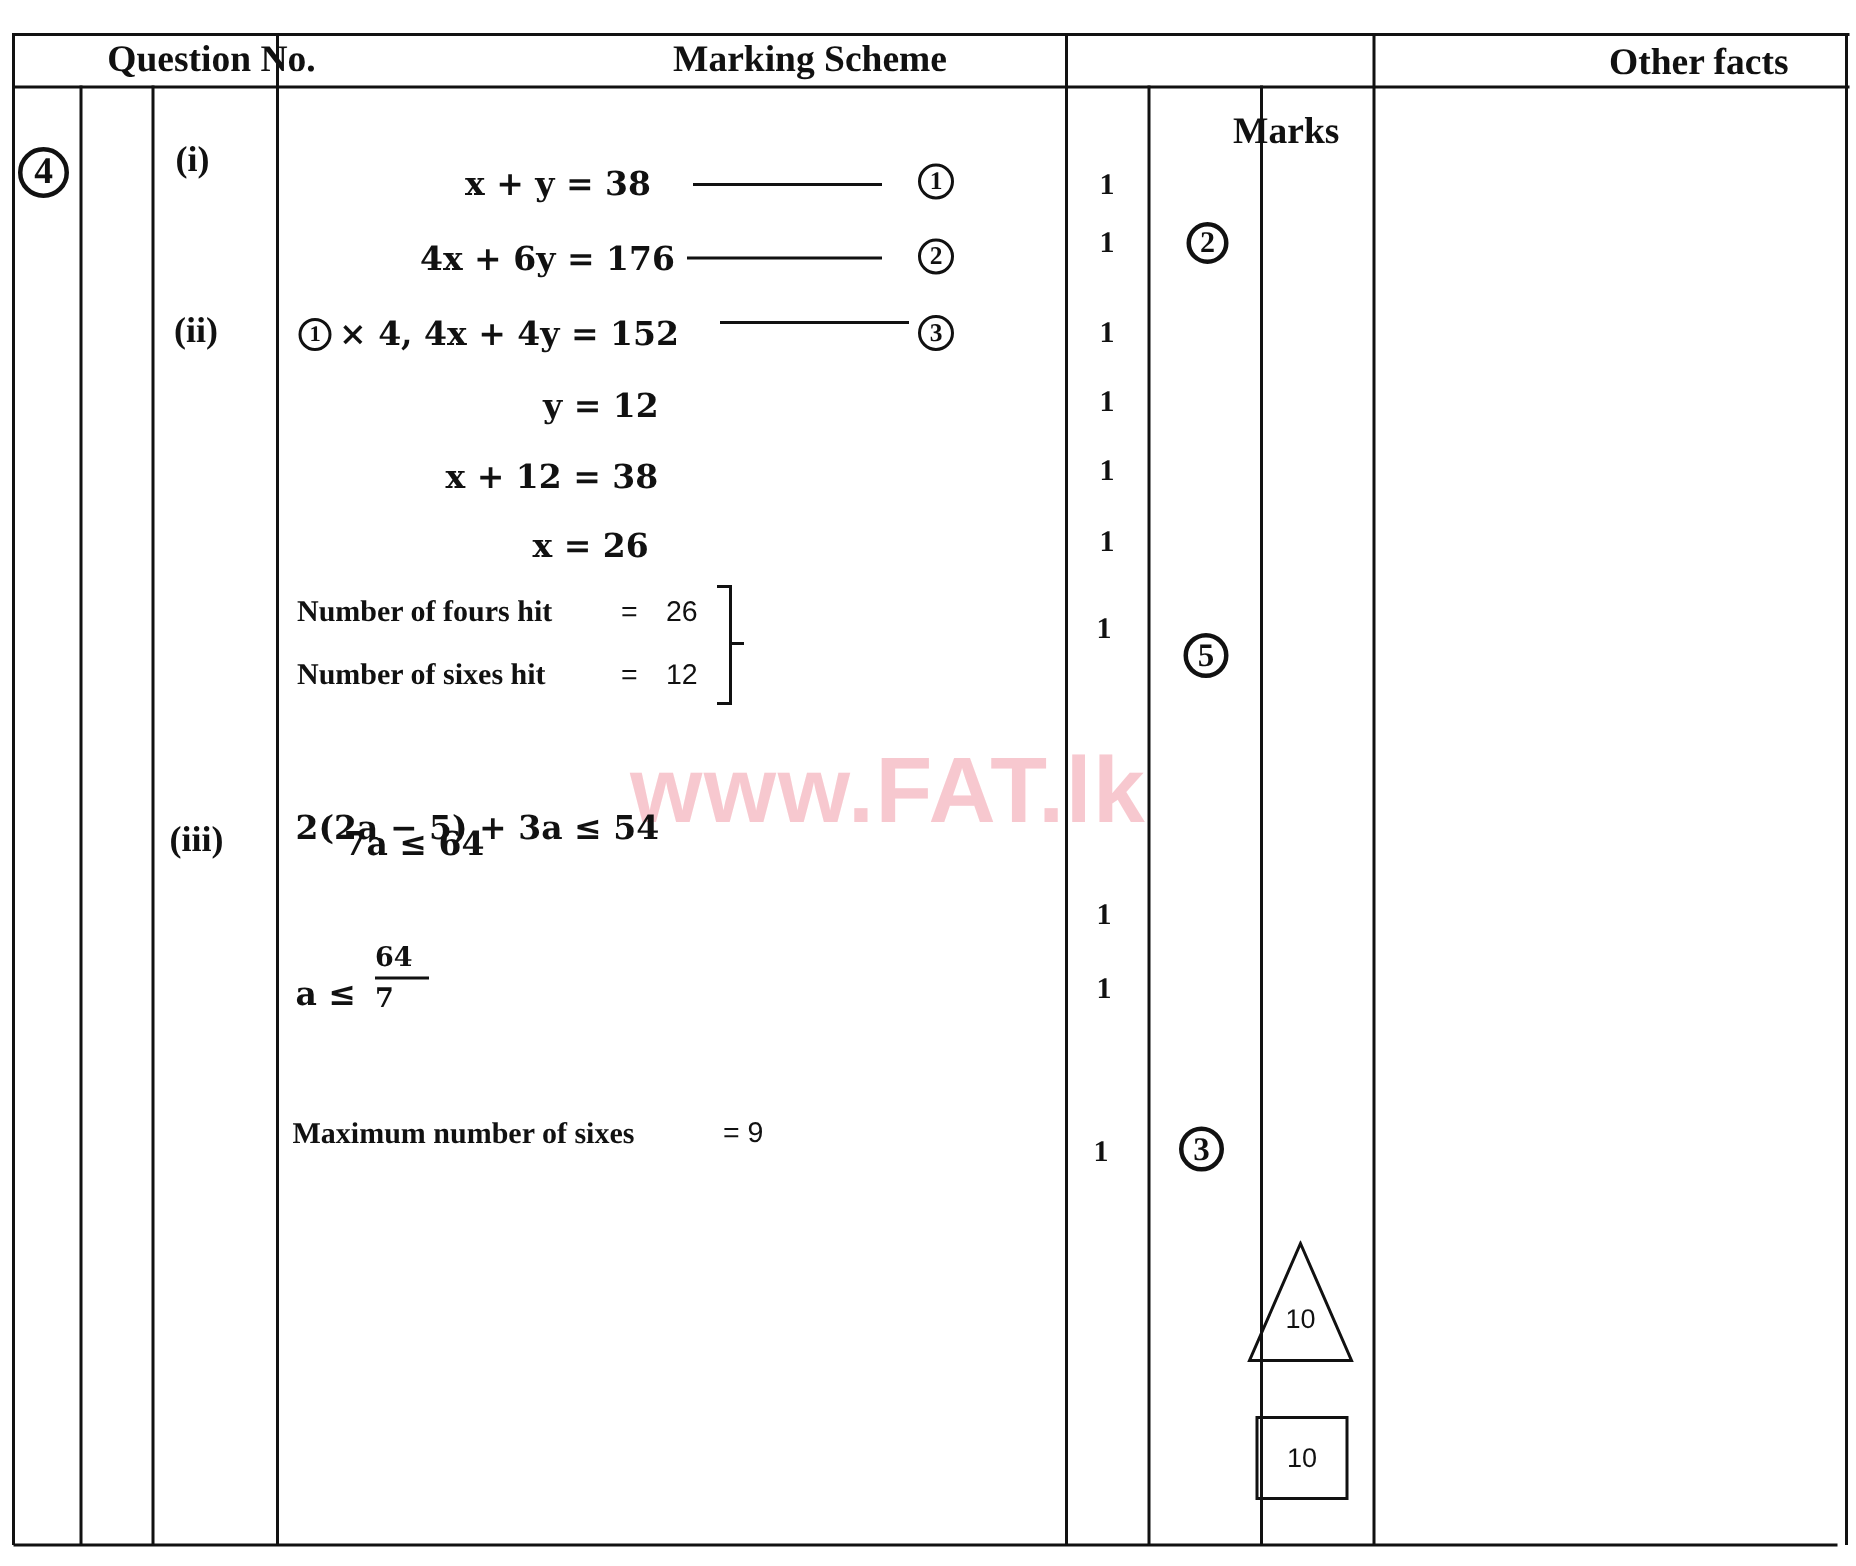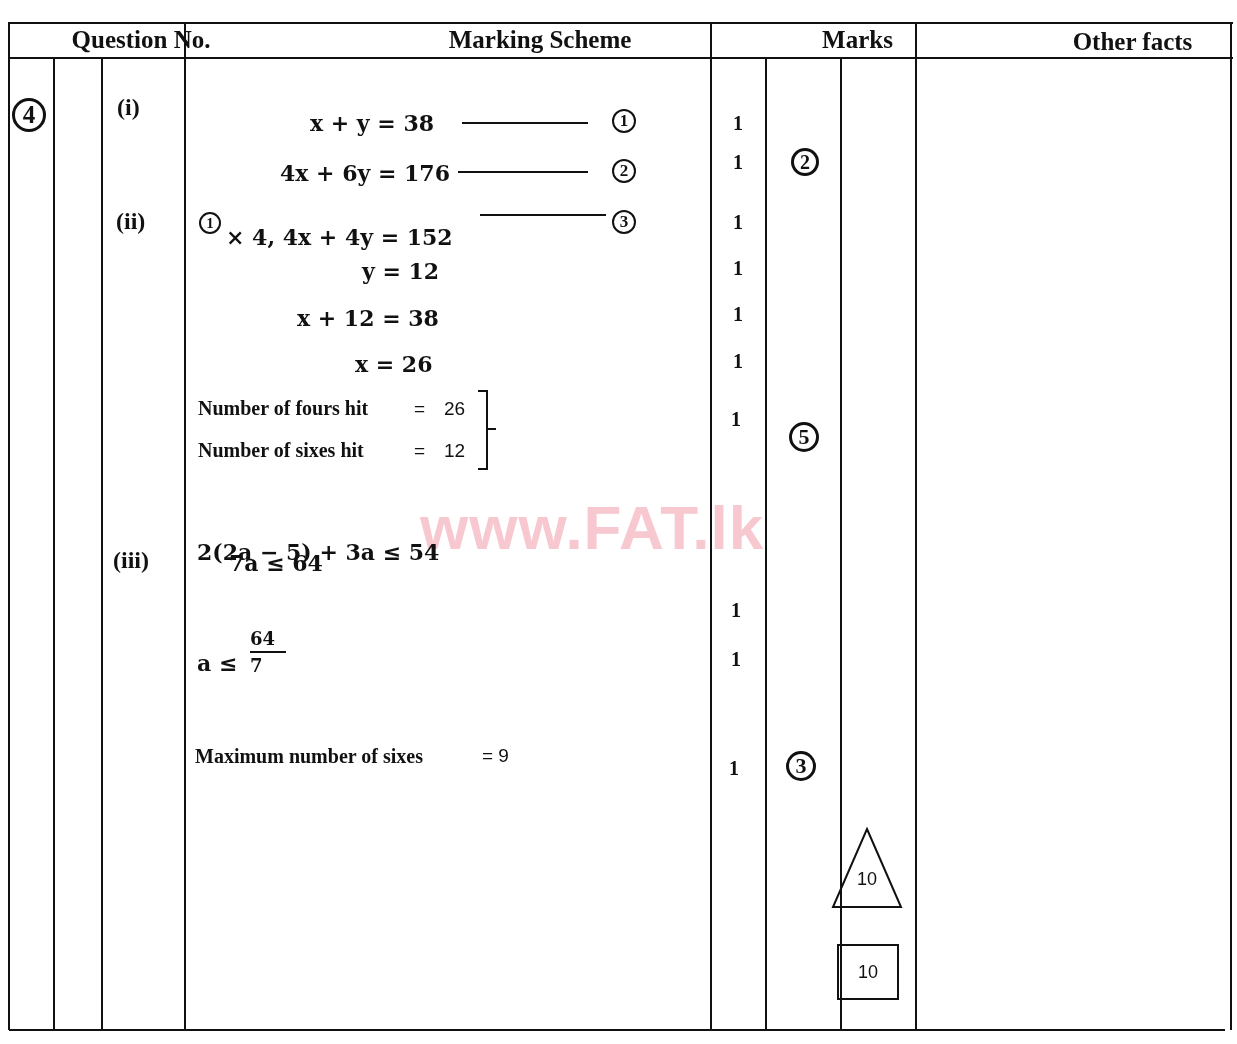--- a/index.html
+++ b/index.html
@@ -33,21 +33,21 @@
 <div class="line-v" style="left:101px; top:57px; height:973px;"></div>
 <div class="line-v" style="left:184px; top:22px; height:1008px;"></div>
 <div class="line-v" style="left:710px; top:22px; height:1008px;"></div>
 <div class="line-v" style="left:765px; top:57px; height:973px;"></div>
 <div class="line-v" style="left:840px; top:57px; height:973px;"></div>
 <div class="line-v" style="left:915px; top:22px; height:1008px;"></div>
 <div class="line-v" style="left:1230px; top:22px; height:1008px;"></div>
 
 <div class="hdr" style="left:10px; width:174px;">Question No.</div>
 <div class="hdr" style="left:186px; width:620px;">Marking Scheme</div>
-<div class="hdr" style="left:712px; width:203px;">Marks</div>
+<div class="hdr" style="left:712px; width:203px;margin-top:48px;">Marks</div>
 <div class="hdr" style="left:917px; width:343px; top:26px;">Other facts</div>
 
 <div class="circ" style="left:12px; top:98px; width:34px; height:34px; font-size:25px; line-height:28px;">
   <span>4</span>
 </div>
 
 <div class="partlbl" style="left:117px; top:94px;">(i)</div>
 <div class="partlbl" style="left:116px; top:208px;">(ii)</div>
 <div class="partlbl" style="left:113px; top:547px;">(iii)</div>
 
@@ -55,21 +55,21 @@
 
 <div class="math" style="left:310px; top:110px;"><span>x + y = 38</span></div>
 <div class="connector" style="left:462px; top:122px; width:126px;"></div>
 <div class="circ-sm" style="left:612px; top:109px;"><span>1</span></div>
 
 <div class="math" style="left:280px; top:160px;"><span>4x + 6y = 176</span></div>
 <div class="connector" style="left:458px; top:171px; width:130px;"></div>
 <div class="circ-sm" style="left:612px; top:159px;"><span>2</span></div>
 
 <div class="circ-sm" style="left:199px; top:212px; width:22px; height:22px; line-height:18px; font-size:15px;"><span>1</span></div>
-<div class="math" style="left:226px; top:224px;"><span>× 4,  4x + 4y = 152</span></div>
+<div class="math" style="left:226px; top:210px;"><span>× 4,  4x + 4y = 152</span></div>
 <div class="connector" style="left:480px; top:214px; width:126px;"></div>
 <div class="circ-sm" style="left:612px; top:210px;"><span>3</span></div>
 
 <div class="math" style="left:362px; top:258px;"><span>y = 12</span></div>
 <div class="math" style="left:297px; top:305px;"><span>x + 12 = 38</span></div>
 <div class="math" style="left:355px; top:351px;"><span>x = 26</span></div>
 
 <div class="txt" style="left:198px; top:397px;">Number of fours hit</div>
 <div class="num" style="left:414px; top:398px;">=</div>
 <div class="num" style="left:444px; top:398px;text-align:center;">26</div>

